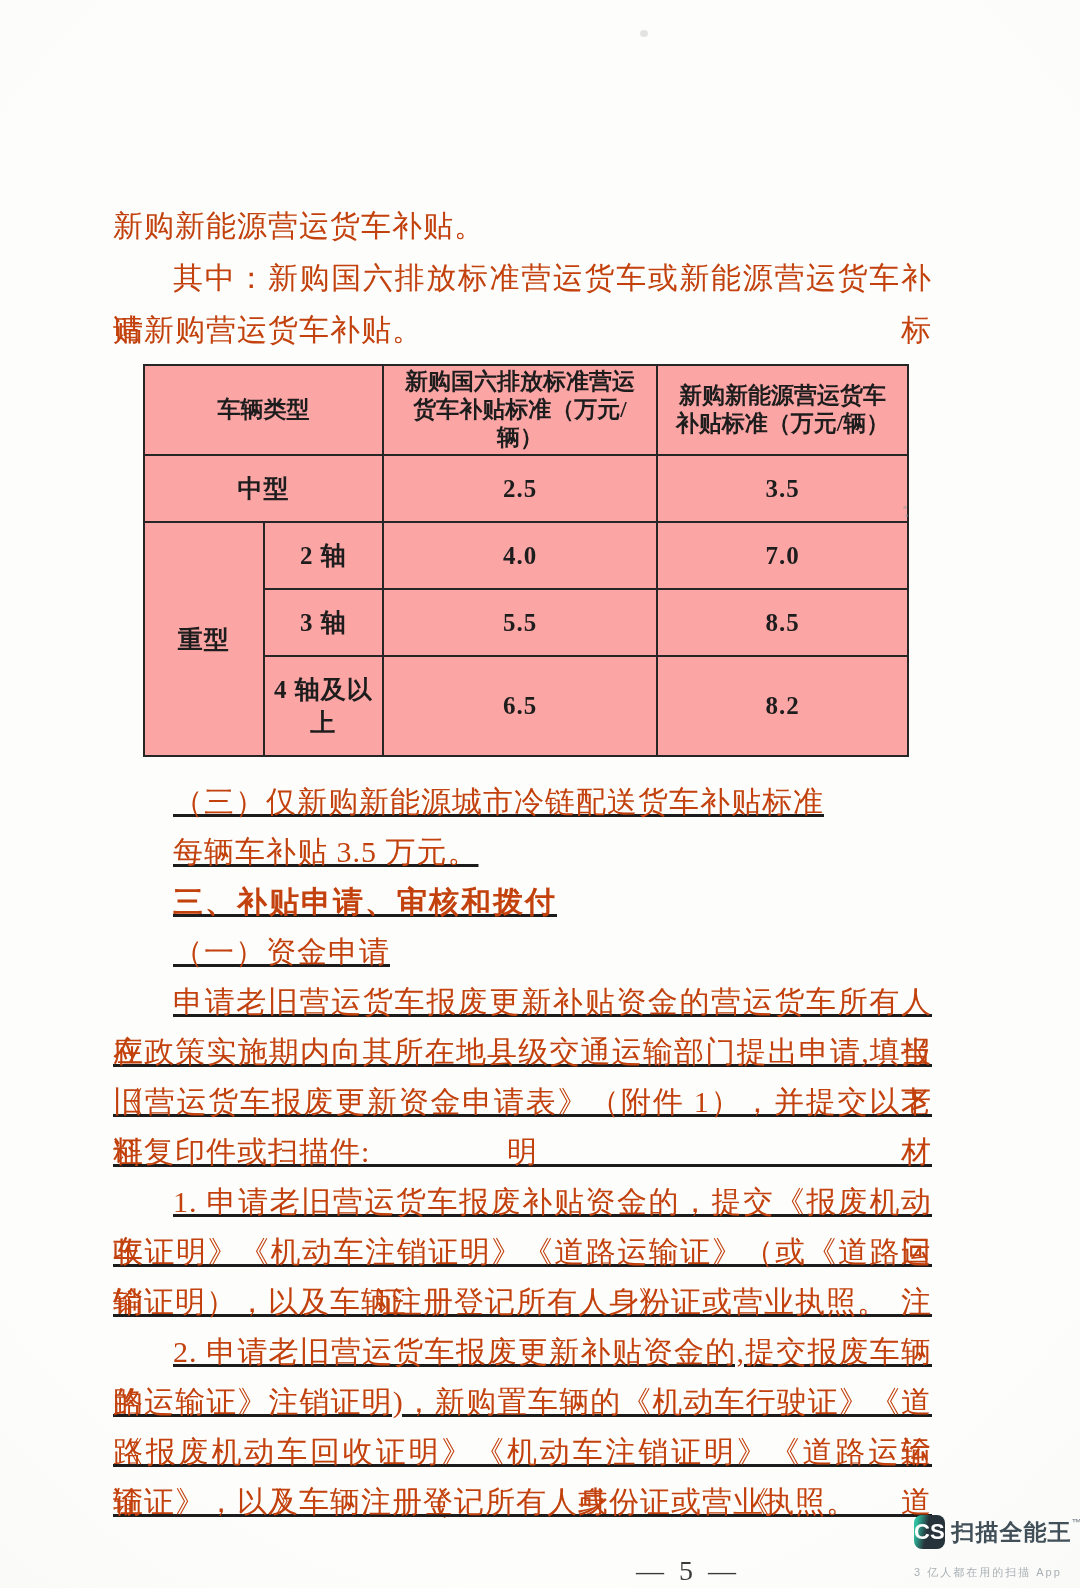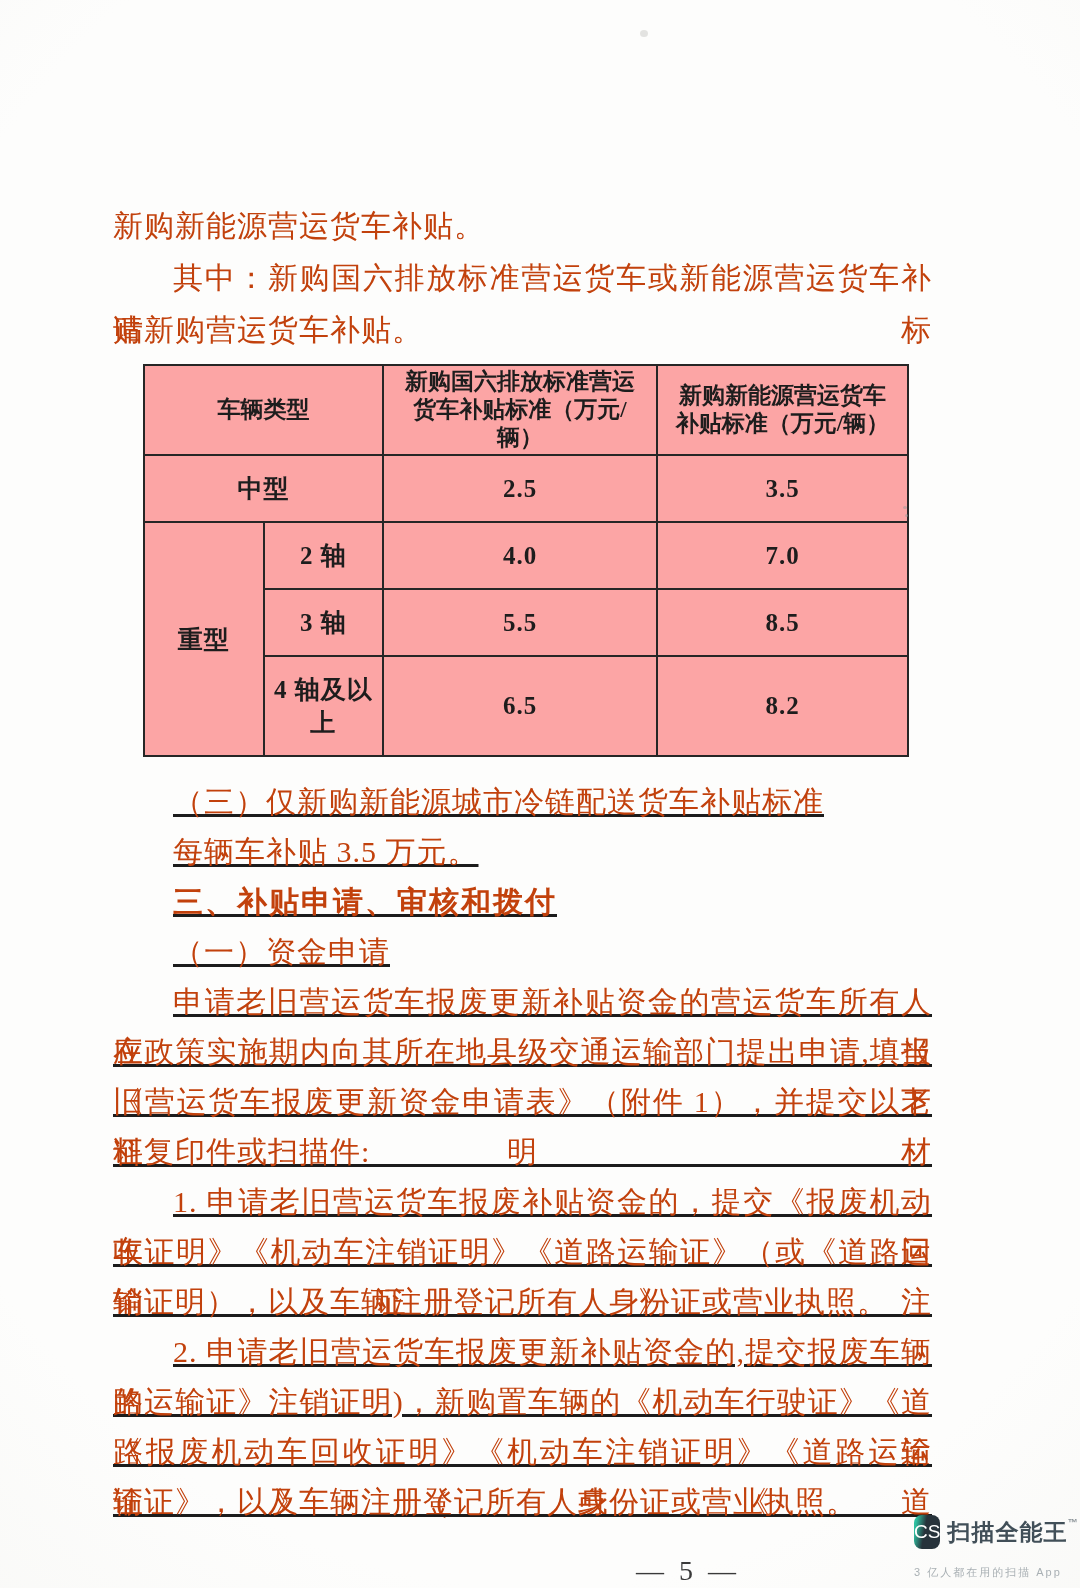--- a/index.html
+++ b/index.html
@@ -80,22 +80,22 @@
     width:150px;
     text-align:left;
   }
   .wm-row{ display:flex; align-items:center; gap:7px; }
   .wm-logo{
     width:34px; height:34px;
     border-radius:8px;
     background:linear-gradient(100deg, #2ebfa0 10%, #27333b 42%);
     color:#ffffff;
     font-family:"Liberation Sans", sans-serif;
-    font-weight:normal;
-    font-size:19px;
+    font-weight:bold;
+    font-size:22px;
     display:flex; align-items:center; justify-content:center;
     letter-spacing:0;
   }
   .wm-name{
     font-family:"Liberation Sans", sans-serif;
     font-size:23px;
     font-weight:600;
     color:#414f58;
     letter-spacing:1px;
     white-space:nowrap;

